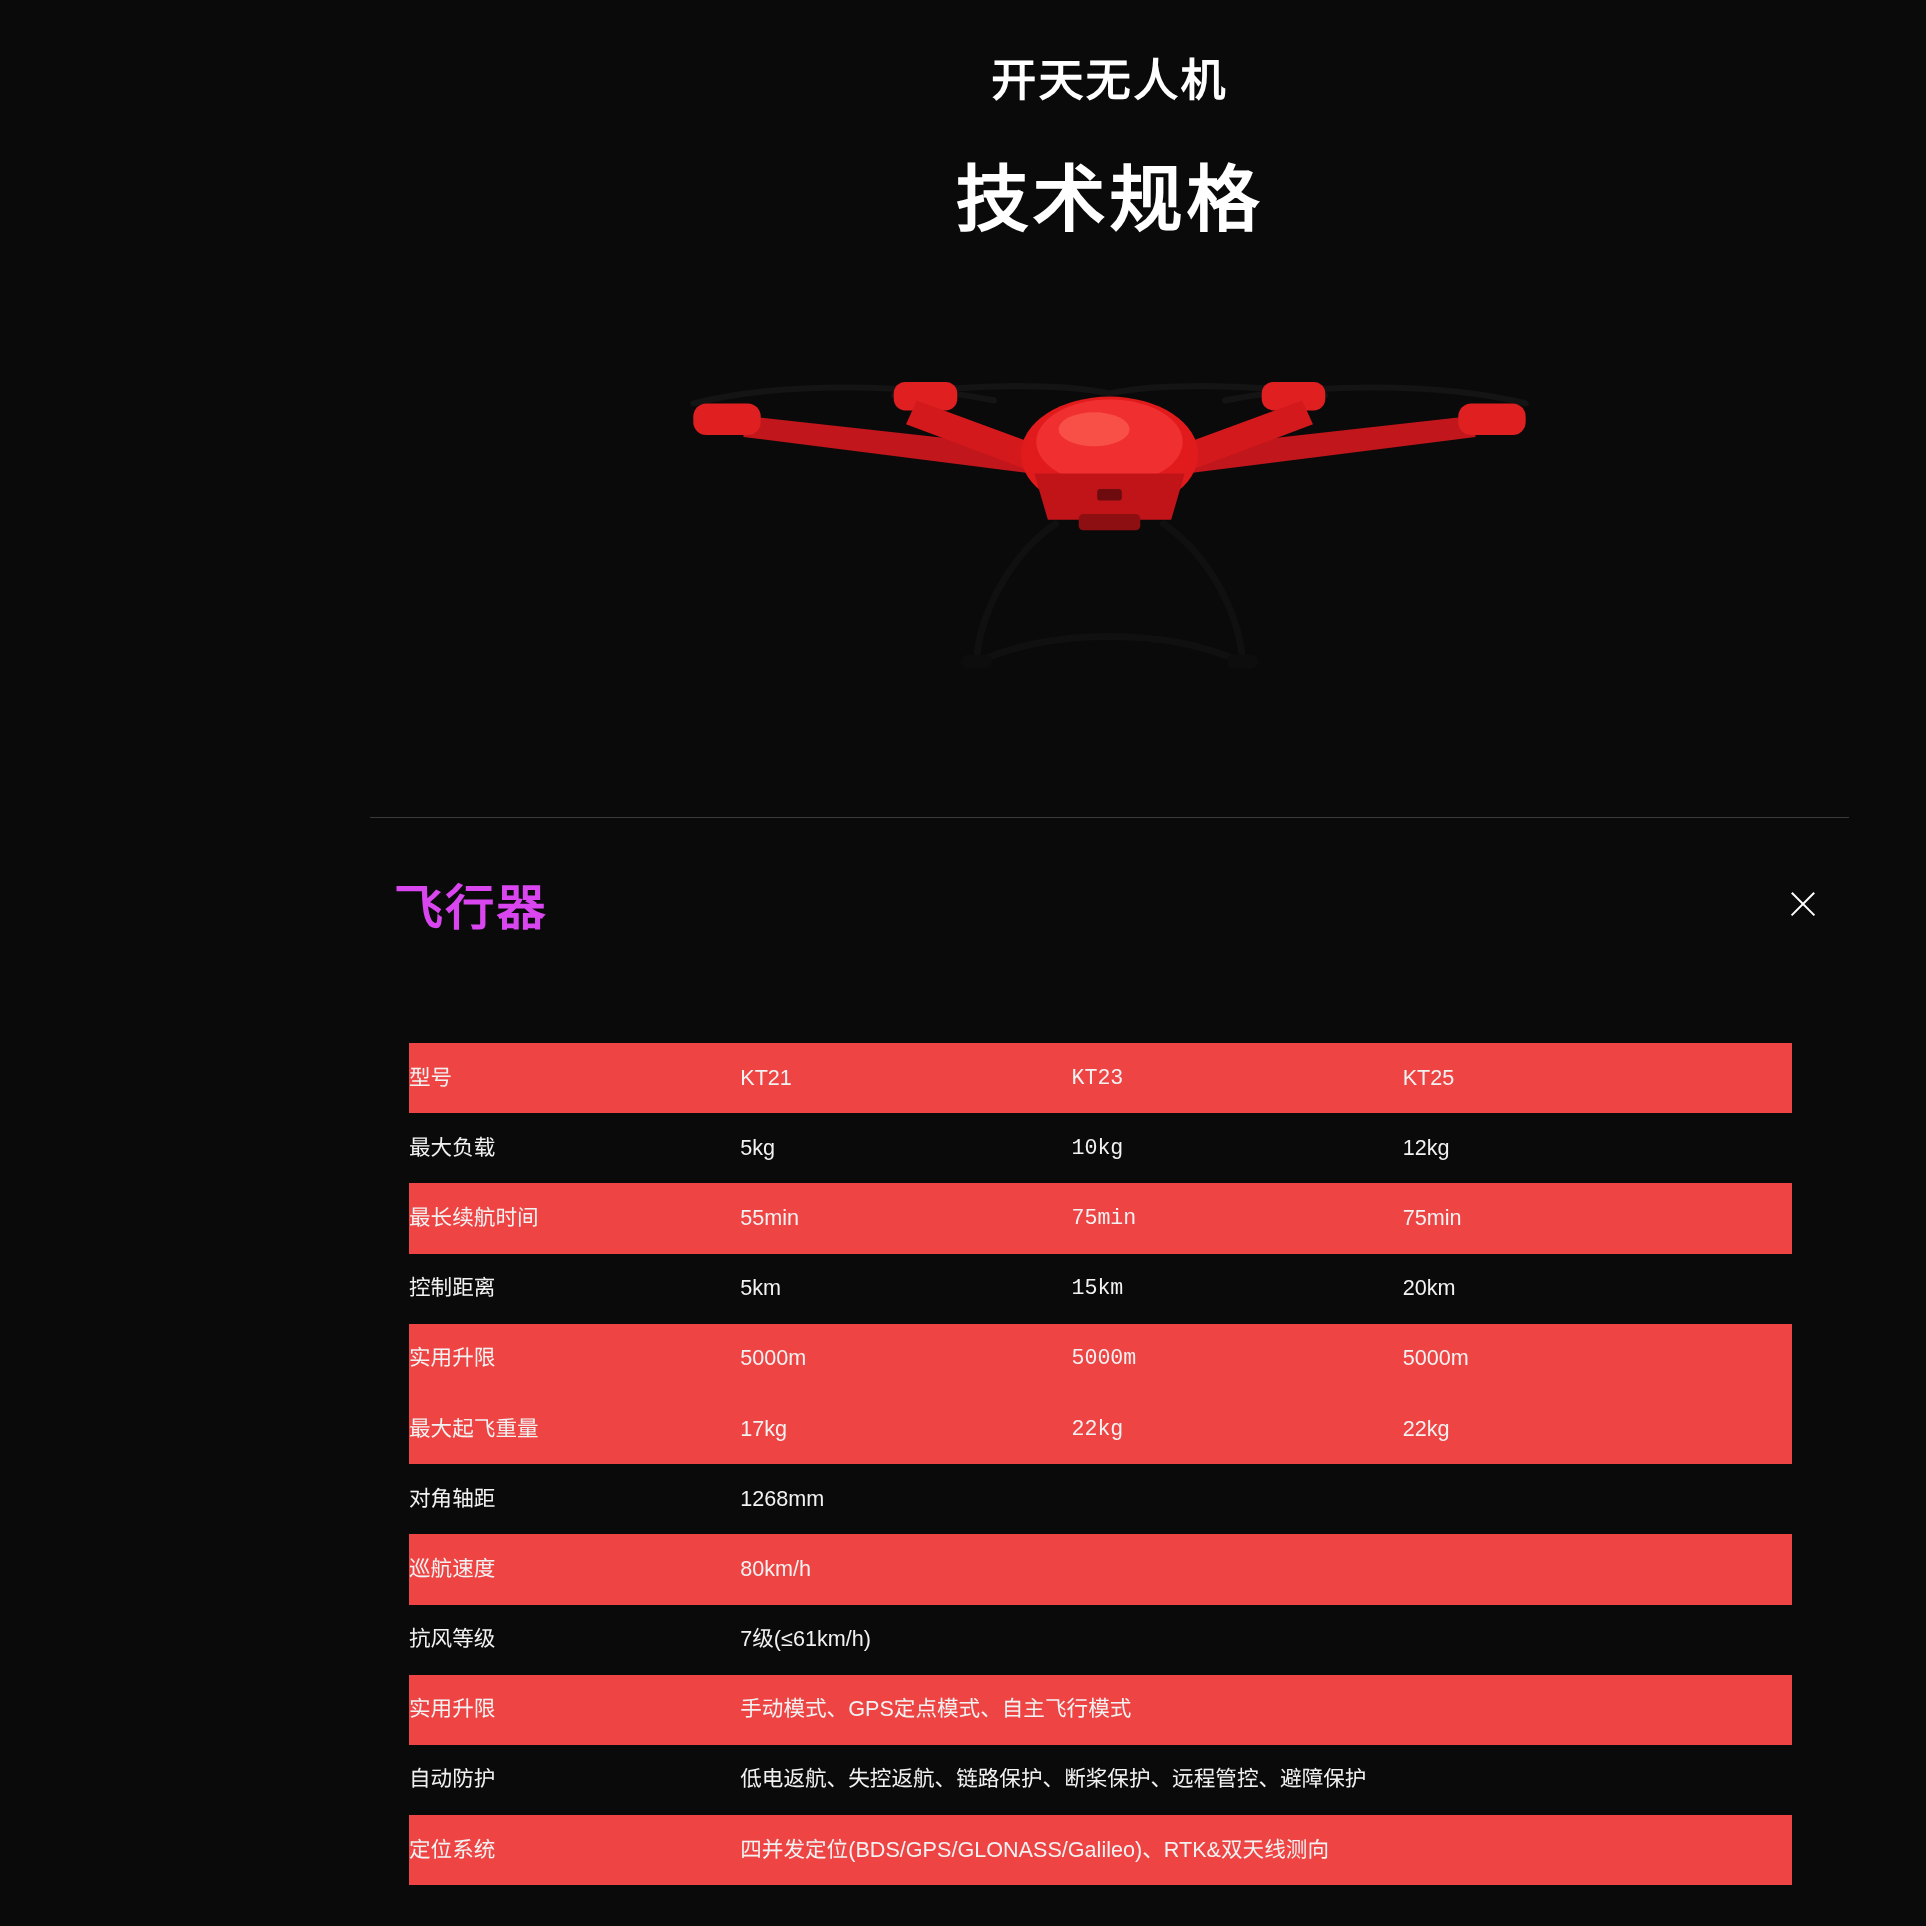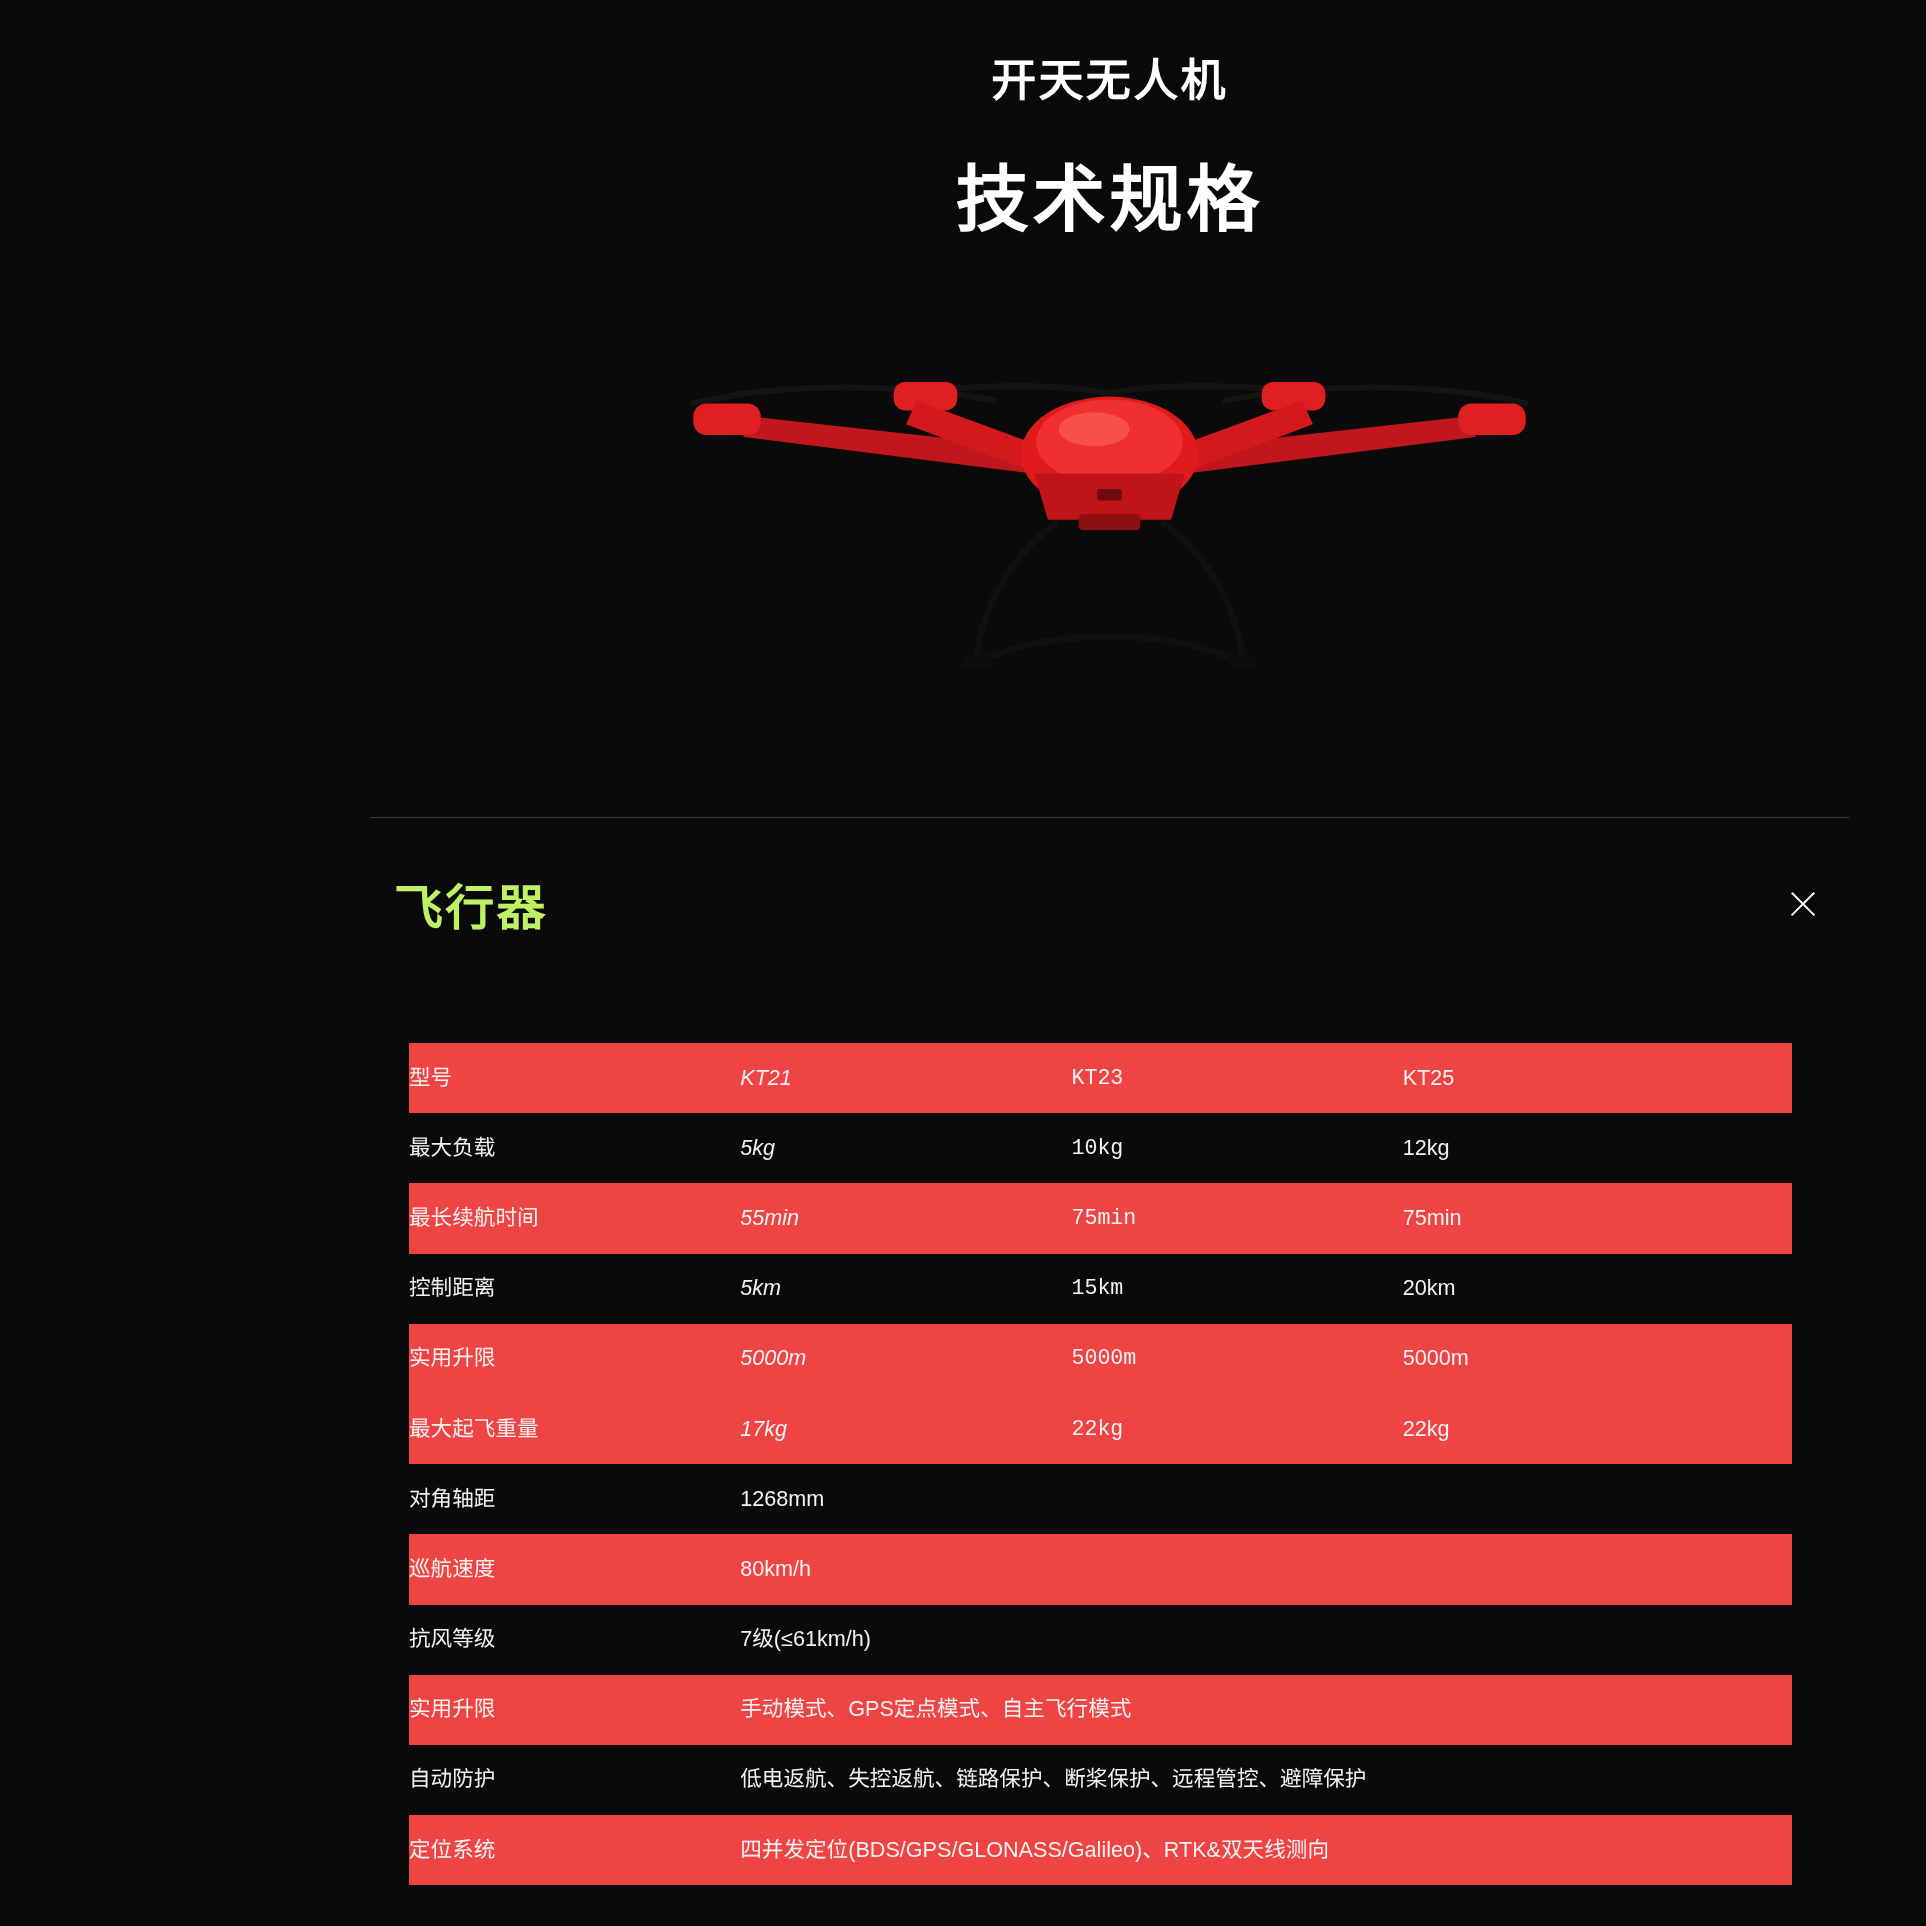--- a/index.html
+++ b/index.html
@@ -59,21 +59,21 @@
     padding: 50px 0 0 0;
     display: flex;
     align-items: center;
     justify-content: space-between;
   }
   .section-title {
     font-size: 49px;
     font-weight: 700;
     letter-spacing: 2.3px;
     margin: 0 0 0 24px;
-    color: #bef264;
+    color: #d946ef;
   }
   .close-btn {
     width: 54px;
     height: 54px;
     margin-right: 19px;
     position: relative;
     background: transparent;
     border: none;
     cursor: pointer;
   }
@@ -105,21 +105,21 @@
   table.spec tr.even { background: #0a0a0a; margin-left: 23px; }
   table.spec td {
     padding: 21.6px 0 21.6px 0;
     font-size: 21.6px;
     color: #f2f2f2;
     vertical-align: middle;
     font-weight: 400;
     line-height: 1.25;
   }
   td.c-label { width: 331px; padding-left: 21.6px; }
-  td.c-v1    { width: 331px; font-style: italic; }
+  td.c-v1    { width: 331px; }
   td.c-v2    { width: 331px; padding-left: 0; font-family: Liberation Mono, monospace; }
   td.c-v3    { width: 389px; }
   td.c-wide  { }
 </style>
 </head>
 <body>
 
 <div class="page">
 
   <div class="hero">

